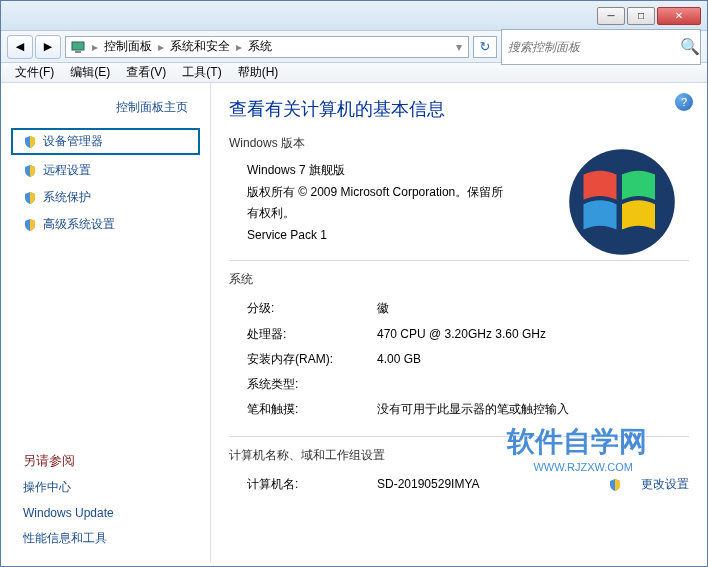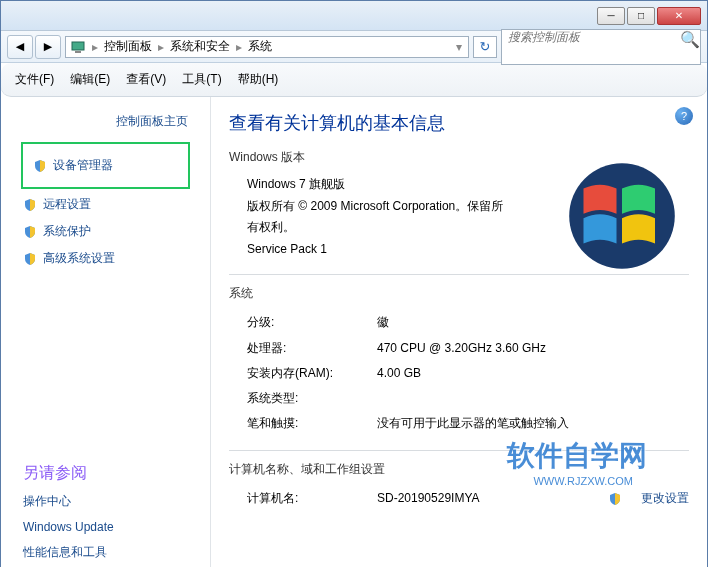--- a/index.html
+++ b/index.html
@@ -10,33 +10,33 @@
 .win-btn { width: 28px; height: 18px; border: 1px solid #888; background: linear-gradient(to bottom, #f8f8f8, #e0e0e0); display: flex; align-items: center; justify-content: center; font-size: 10px; cursor: pointer; border-radius: 2px; }
 .win-btn.close { background: linear-gradient(to bottom, #e88, #c44); color: #fff; border-color: #a33; width: 44px; }
 .addrbar { height: 32px; background: linear-gradient(to bottom, #f4f8fc, #e8f0f8); display: flex; align-items: center; padding: 0 6px; gap: 4px; border-bottom: 1px solid #c0d0e0; }
 .nav-btns { display: flex; gap: 2px; }
 .nav-btn { width: 26px; height: 24px; border: 1px solid #b0c0d0; background: linear-gradient(to bottom, #fff, #e8f0f8); border-radius: 3px; display: flex; align-items: center; justify-content: center; cursor: pointer; font-size: 11px; }
 .breadcrumb { flex: 1; height: 22px; border: 1px solid #a0b0c0; background: #fff; display: flex; align-items: center; padding: 0 4px; font-size: 12px; }
 .bc-icon { width: 16px; height: 16px; margin-right: 4px; }
 .bc-seg { padding: 0 4px; cursor: pointer; }
 .bc-sep { color: #888; padding: 0 2px; }
 .refresh-btn { width: 24px; height: 22px; border: 1px solid #a0b0c0; background: #fff; display: flex; align-items: center; justify-content: center; cursor: pointer; color: #2a6ab8; font-size: 13px; }
-.searchbox { width: 200px; height: 36px; border: 1px solid #a0b0c0; background: #fff; display: flex; align-items: flex-start; }
+.searchbox { width: 200px; height: 36px; border: 1px solid #a0b0c0; background: #fff; display: flex; align-items: center; }
 .searchbox input { border: none; flex: 1; padding: 0 6px; font-size: 12px; font-style: italic; color: #888; outline: none; }
 .search-icon { width: 20px; color: #2a6ab8; text-align: center; }
-.menubar { height: 34px; background: linear-gradient(to bottom, #f8fafc, #eef2f6); border-bottom: 1px solid #d0d8e0; display: flex; align-items: center; padding: 0 6px; font-size: 12px; border-radius: 10px; }
+.menubar { height: 20px; background: linear-gradient(to bottom, #f8fafc, #eef2f6); border-bottom: 1px solid #d0d8e0; display: flex; align-items: center; padding: 0 6px; font-size: 12px; }
 .menu-item { padding: 3px 8px; cursor: pointer; }
 .content { display: flex; height: calc(567px - 30px - 32px - 24px - 2px); }
 .sidebar { width: 210px; background: #fff; border-right: 1px solid #e0e4e8; padding: 10px 0; font-size: 12px; display: flex; flex-direction: column; }
 .sidebar-title { padding: 6px 22px 10px; color: #1a4b8c; cursor: pointer; text-align: right; }
 .side-item { display: flex; align-items: center; padding: 5px 12px 5px 22px; cursor: pointer; color: #1a4b8c; gap: 6px; }
-.side-item.highlighted { border: 2px solid #22c55e; margin: 2px 20px; padding: 13px 10px; }
+.side-item.highlighted { border: 2px solid #0369a1; margin: 2px 10px; padding: 3px 10px; }
 .shield { width: 14px; height: 14px; }
 .side-spacer { flex: 1; }
-.side-sec { padding: 10px 22px 4px; color: #8b5cf6; font-size: 16px; }
+.side-sec { padding: 10px 22px 4px; color: #7f1d1d; font-size: 13px; }
 .side-link { padding: 5px 22px; color: #1a4b8c; cursor: pointer; }
 .main { flex: 1; background: #fff; padding: 14px 18px; overflow-y: auto; position: relative; font-size: 12px; }
 .help-icon { position: absolute; top: 10px; right: 14px; width: 18px; height: 18px; border-radius: 50%; background: radial-gradient(circle at 30% 30%, #6ab0f0, #2a6ab8); color: #fff; text-align: center; line-height: 18px; font-size: 11px; cursor: pointer; }
 .main h1 { font-size: 18px; color: #003399; font-weight: normal; margin-bottom: 14px; }
 .section-title { font-size: 12px; color: #333; margin: 10px 0 8px; }
 .indent { padding-left: 18px; line-height: 1.8; }
 .win-logo { position: absolute; right: 30px; top: 64px; width: 110px; height: 110px; }
 .divider { border-top: 1px solid #d8dce0; margin: 14px 0 10px; }
 .info-row { display: flex; padding: 3px 0 3px 18px; line-height: 1.6; }
 .info-label { width: 130px; }

